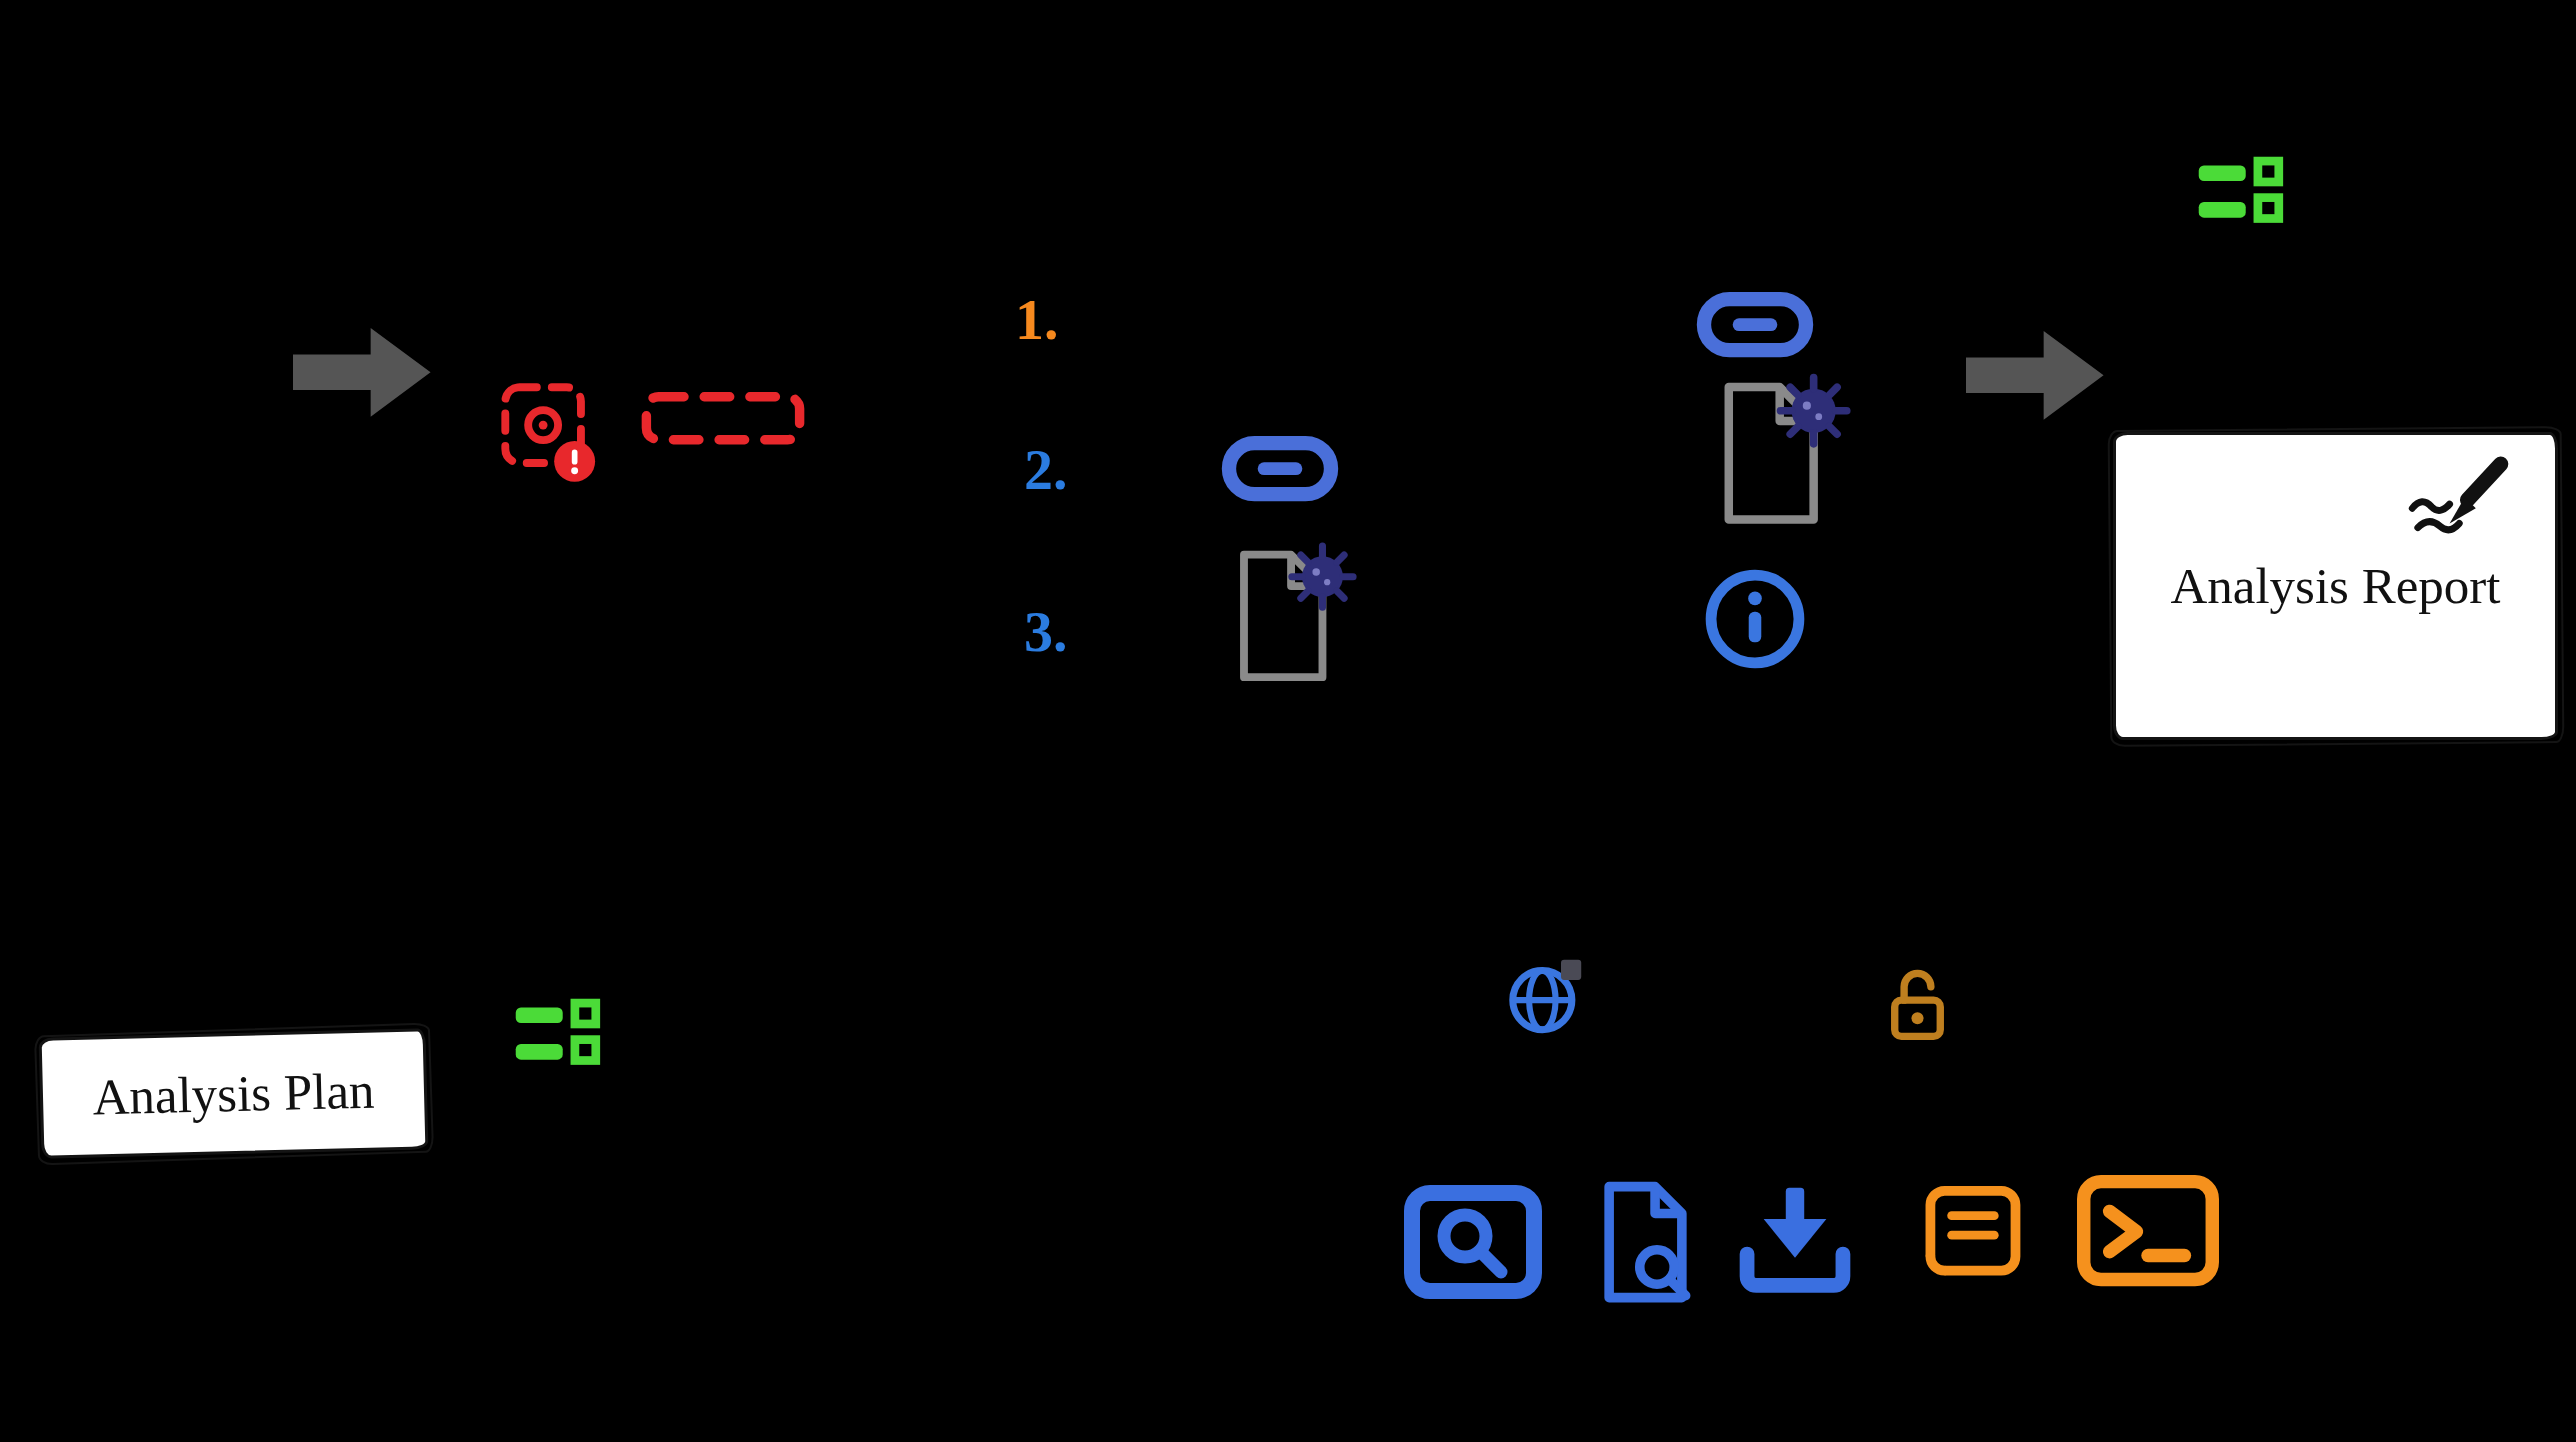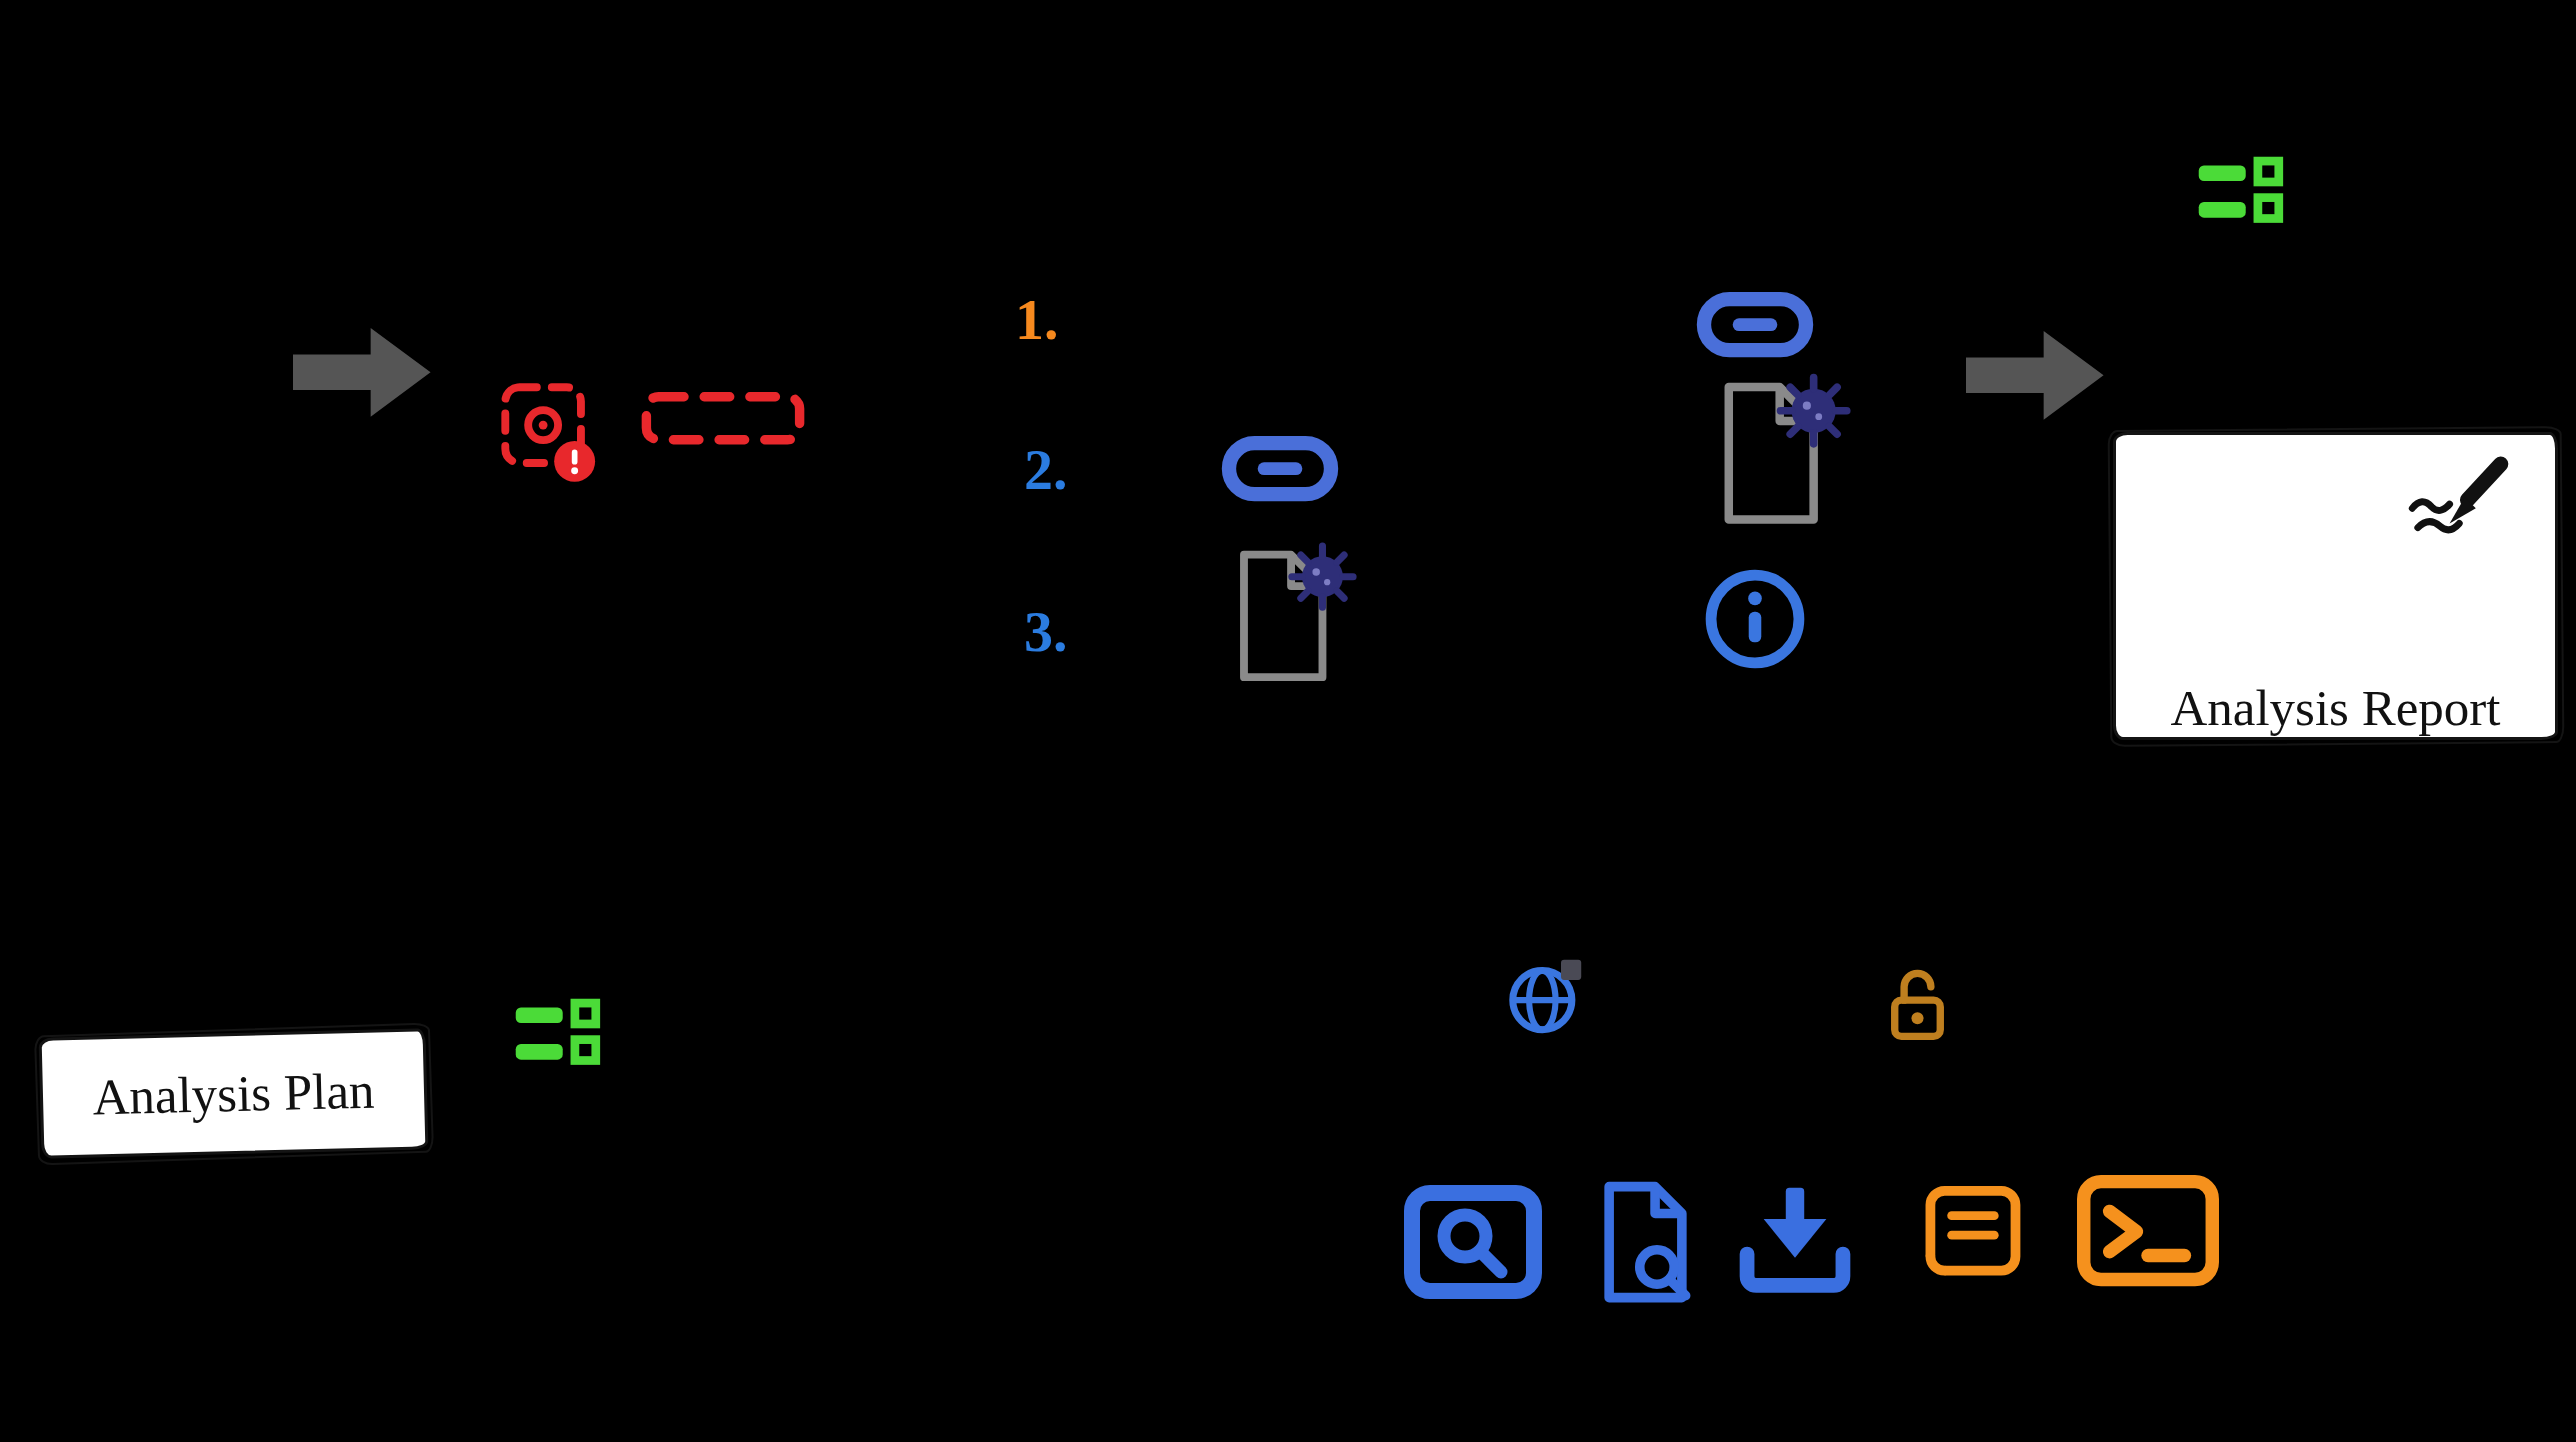--- a/index.html
+++ b/index.html
@@ -30,21 +30,21 @@
     border:2.7px solid #141414;
     border-radius: 10px 16.4px 8.2px 14.6px / 14.6px 8.2px 16.4px 10px;
     transform:rotate(-0.5deg);
     pointer-events:none;
   }
   .box-label {
     font-family:"Liberation Serif", serif; color:#111111;
     font-size:51px; white-space:nowrap;
   }
   #plan-box   { left:40px;  top:1033px; width:381px; height:115px; transform:rotate(-1.4deg); }
-  #report-box { left:2113px; top:432px; width:439px; height:302px;align-items:flex-end; }
+  #report-box { left:2113px; top:432px; width:439px; height:302px; }
 
   
   #tasks-top   { left:2197px; top:155px;  width:87px; }
   #tasks-plan  { left:514px;  top:997px; width:87px; }
   #arrow-1     { left:293px;  top:319px;  width:142px; }
   #arrow-2     { left:1966px; top:322px;  width:142px; }
   #scan-alert  { left:499px;  top:381px;  width:104px; }
   #dashed-box  { left:641px;  top:390px;  width:164px; }
   #link-a      { left:1221px; top:432px;  width:118px; }
   #link-b      { left:1696px; top:288px;  width:118px; }

